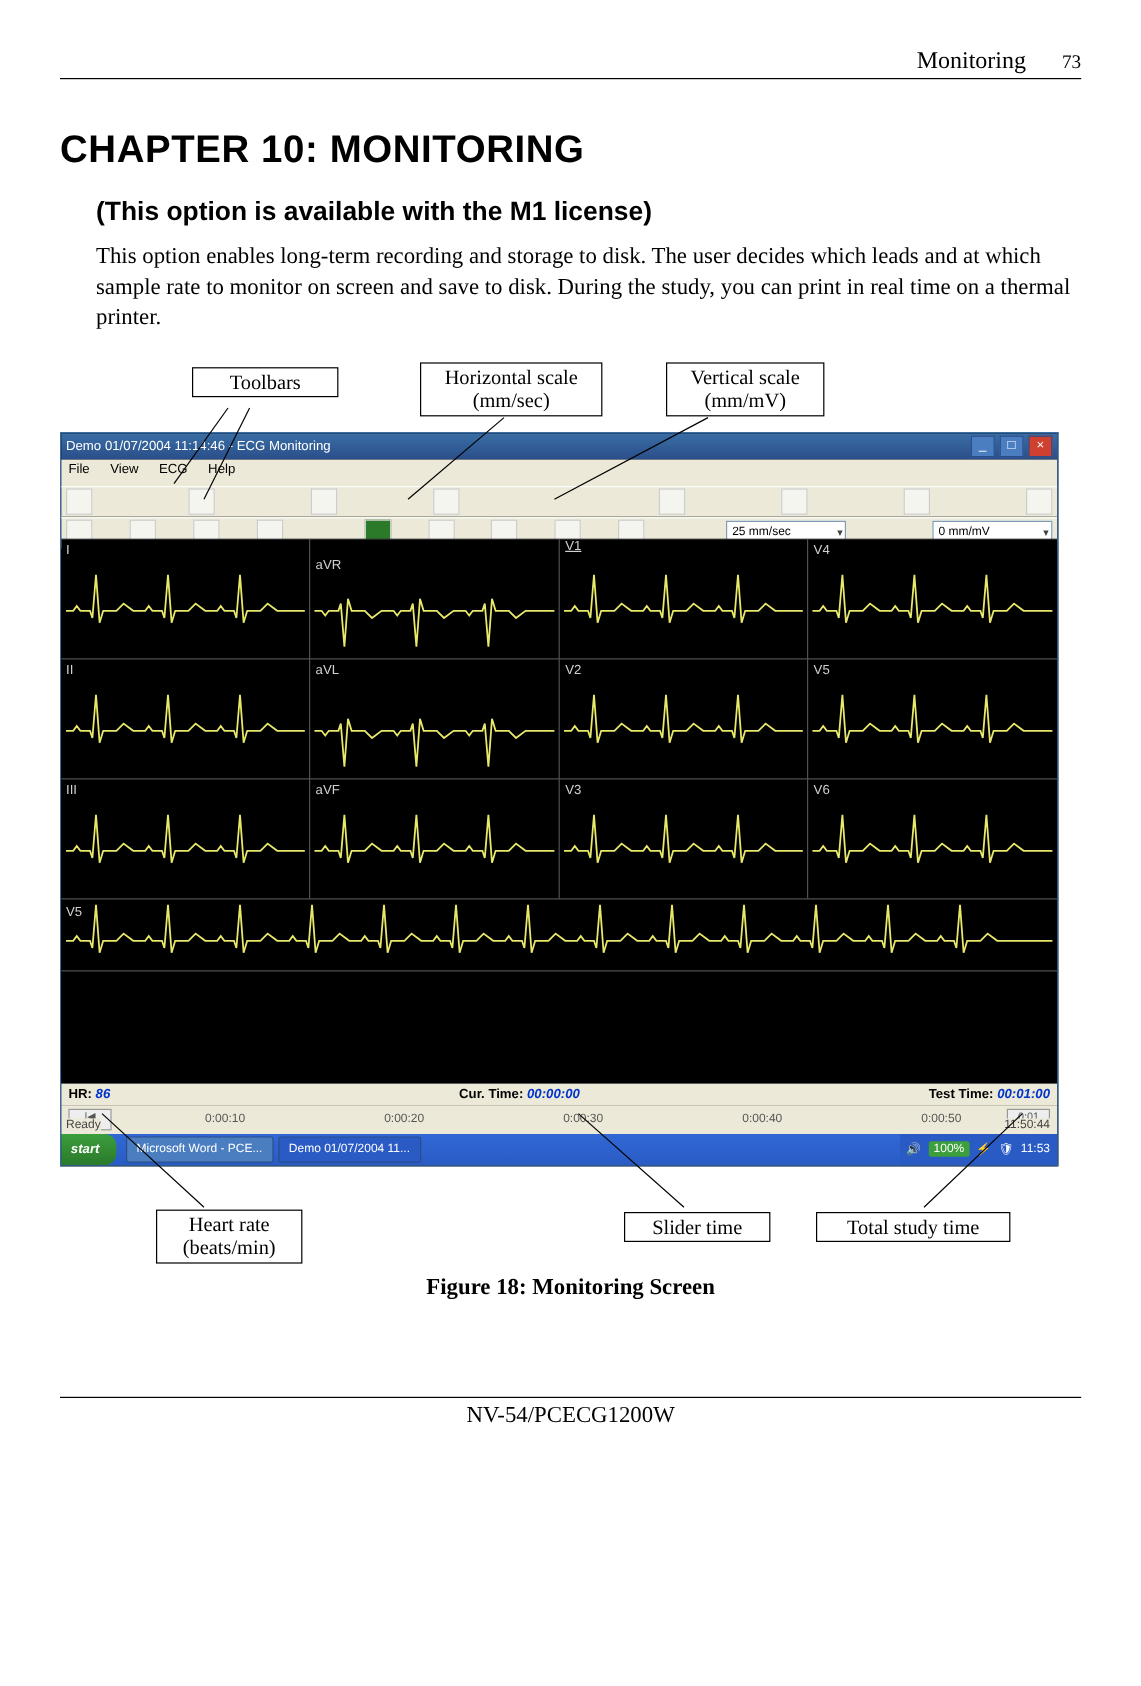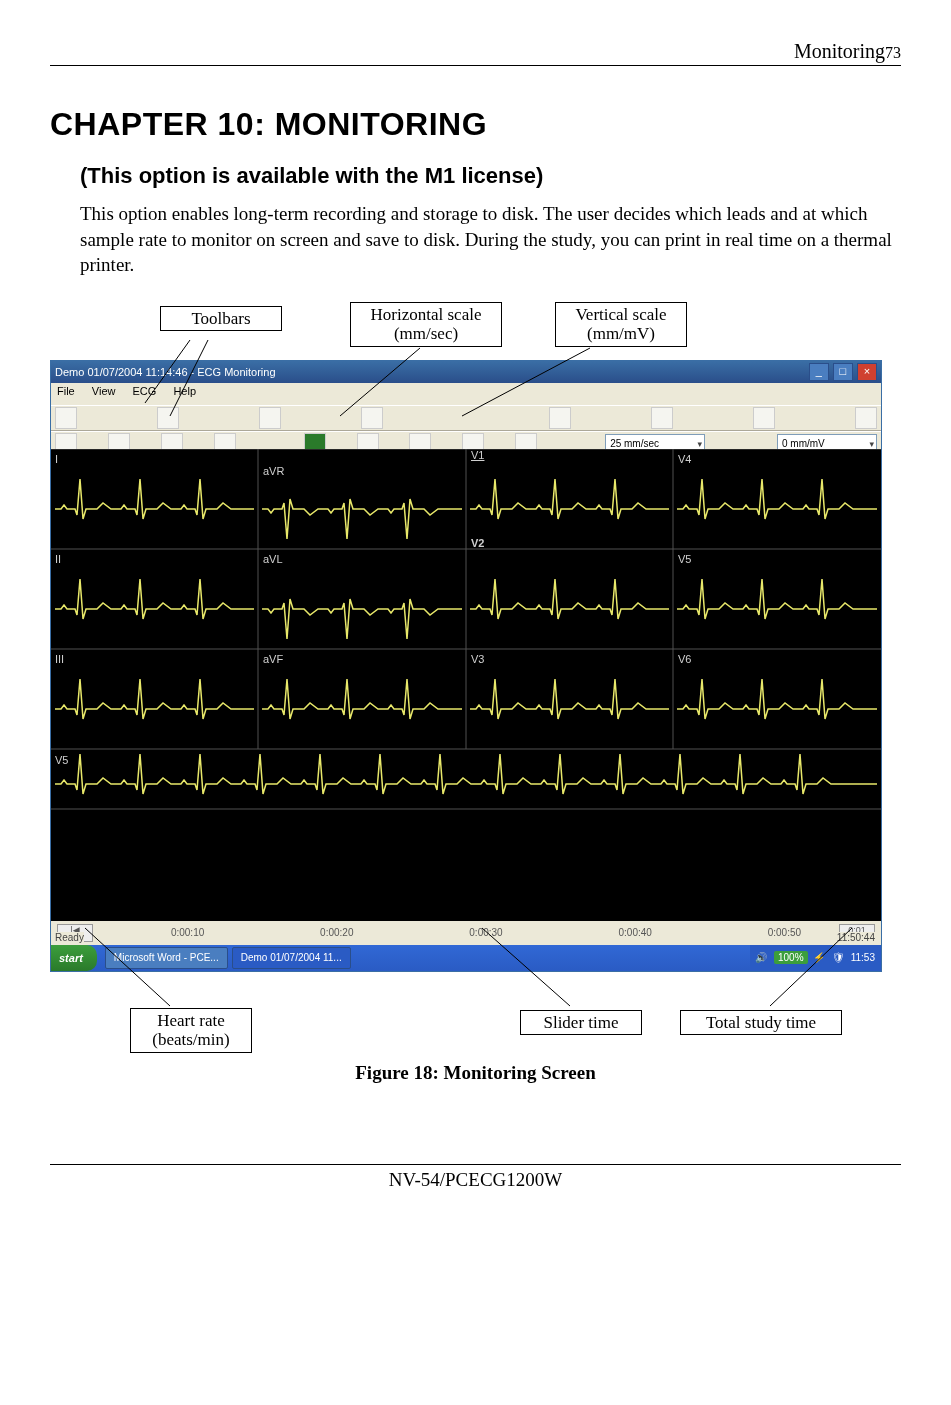--- a/index.html
+++ b/index.html
@@ -7,20 +7,21 @@
     margin: 0;
     padding: 40px 50px;
     width: 851px;
     color: #000;
     background: #fff;
   }
   .header {
     display: flex;
     justify-content: flex-end;
     align-items: baseline;
+    gap: 30px;
     font-size: 20px;
     border-bottom: 1.5px solid #000;
     padding-bottom: 2px;
     margin-bottom: 40px;
   }
   .header .pg {
     font-size: 16px;
   }
   h1 {
     font-family: Arial, Helvetica, sans-serif;
@@ -369,29 +370,43 @@
             <path d="M4,335 L10,335 L13,331 L16,335 L24,335 L26,341 L29,305 L32,345 L35,335 L46,335 L52,329 L60,335 L70,335 L73,331 L76,335 L84,335 L86,341 L89,305 L92,345 L95,335 L106,335 L112,329 L120,335 L130,335 L133,331 L136,335 L144,335 L146,341 L149,305 L152,345 L155,335 L166,335 L172,329 L180,335 L190,335 L193,331 L196,335 L204,335 L206,341 L209,305 L212,345 L215,335 L226,335 L232,329 L240,335 L250,335 L253,331 L256,335 L264,335 L266,341 L269,305 L272,345 L275,335 L286,335 L292,329 L300,335 L310,335 L313,331 L316,335 L324,335 L326,341 L329,305 L332,345 L335,335 L346,335 L352,329 L360,335 L370,335 L373,331 L376,335 L384,335 L386,341 L389,305 L392,345 L395,335 L406,335 L412,329 L420,335 L430,335 L433,331 L436,335 L444,335 L446,341 L449,305 L452,345 L455,335 L466,335 L472,329 L480,335 L490,335 L493,331 L496,335 L504,335 L506,341 L509,305 L512,345 L515,335 L526,335 L532,329 L540,335 L550,335 L553,331 L556,335 L564,335 L566,341 L569,305 L572,345 L575,335 L586,335 L592,329 L600,335 L610,335 L613,331 L616,335 L624,335 L626,341 L629,305 L632,345 L635,335 L646,335 L652,329 L660,335 L670,335 L673,331 L676,335 L684,335 L686,341 L689,305 L692,345 L695,335 L706,335 L712,329 L720,335 L730,335 L733,331 L736,335 L744,335 L746,341 L749,305 L752,345 L755,335 L766,335 L772,329 L780,335 L826,335"></path>
           </g>
       </svg>
 
       <span class="lead-label" style="left:4px; top:4px;">I</span>
       <span class="lead-label" style="left:212px; top:4px;margin-top:12px;">aVR</span>
       <span class="lead-label" style="left:420px; top:0;text-decoration:underline;">V1</span>
       <span class="lead-label" style="left:627px; top:4px;">V4</span>
       <span class="lead-label" style="left:4px; top:104px;text-align:right;">II</span>
       <span class="lead-label" style="left:212px; top:104px;">aVL</span>
-      <span class="lead-label" style="left:420px; top:88px;font-weight:bold;">V2</span>
+      <span class="lead-label" style="left:420px; top:104px;">V2</span>
       <span class="lead-label" style="left:627px; top:104px;">V5</span>
       <span class="lead-label" style="left:4px; top:204px;">III</span>
       <span class="lead-label" style="left:212px; top:204px;">aVF</span>
       <span class="lead-label" style="left:420px; top:204px;">V3</span>
       <span class="lead-label" style="left:627px; top:204px;">V6</span>
       <span class="lead-label" style="left:4px; top:305px;">V5</span>
     </div>
 
+    <div class="status-strip">
+      <span>
+        <span>HR:</span>
+        <span class="val">86</span>
+      </span>
+      <span>
+        <span>Cur. Time:</span>
+        <span class="val">00:00:00</span>
+      </span>
+      <span>
+        <span>Test Time:</span>
+        <span class="val">00:01:00</span>
+      </span>
+    </div>
 
     <div class="slider-strip">
       <span class="endbtn">|◀</span>
       <span class="tick">0:00:10</span>
       <span class="tick">0:00:20</span>
       <span class="tick">0:00:30</span>
       <span class="tick">0:00:40</span>
       <span class="tick">0:00:50</span>
       <span class="endbtn">0:01</span>
     </div>

